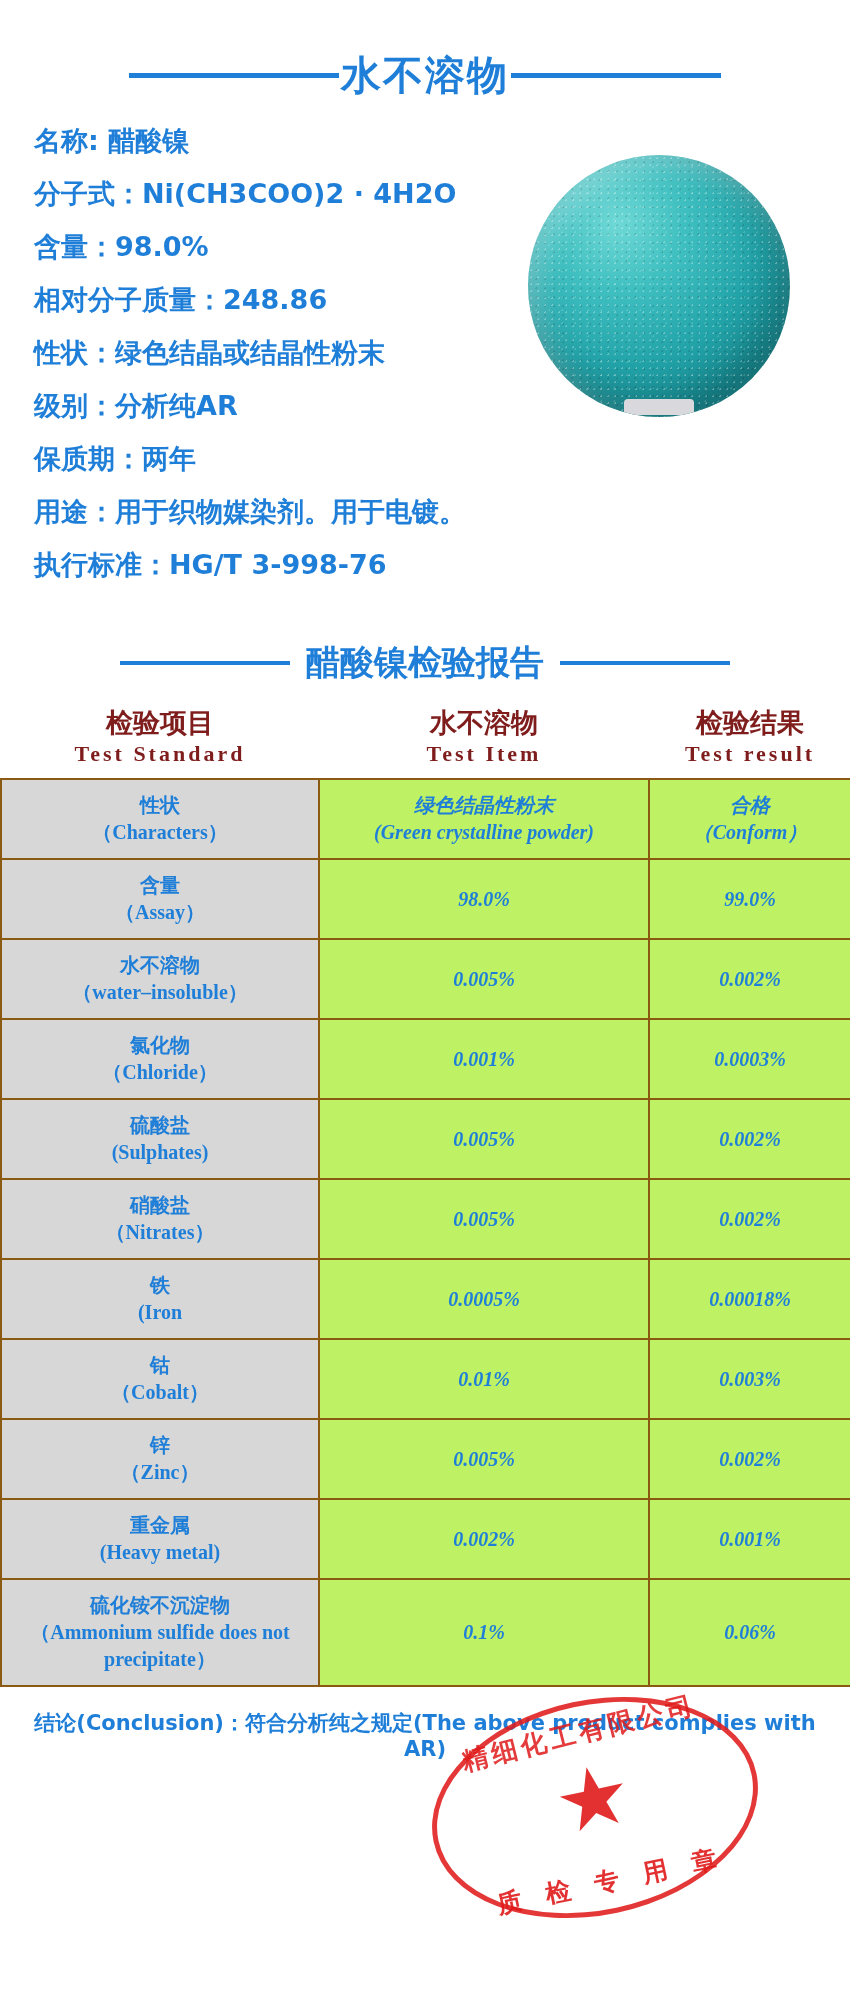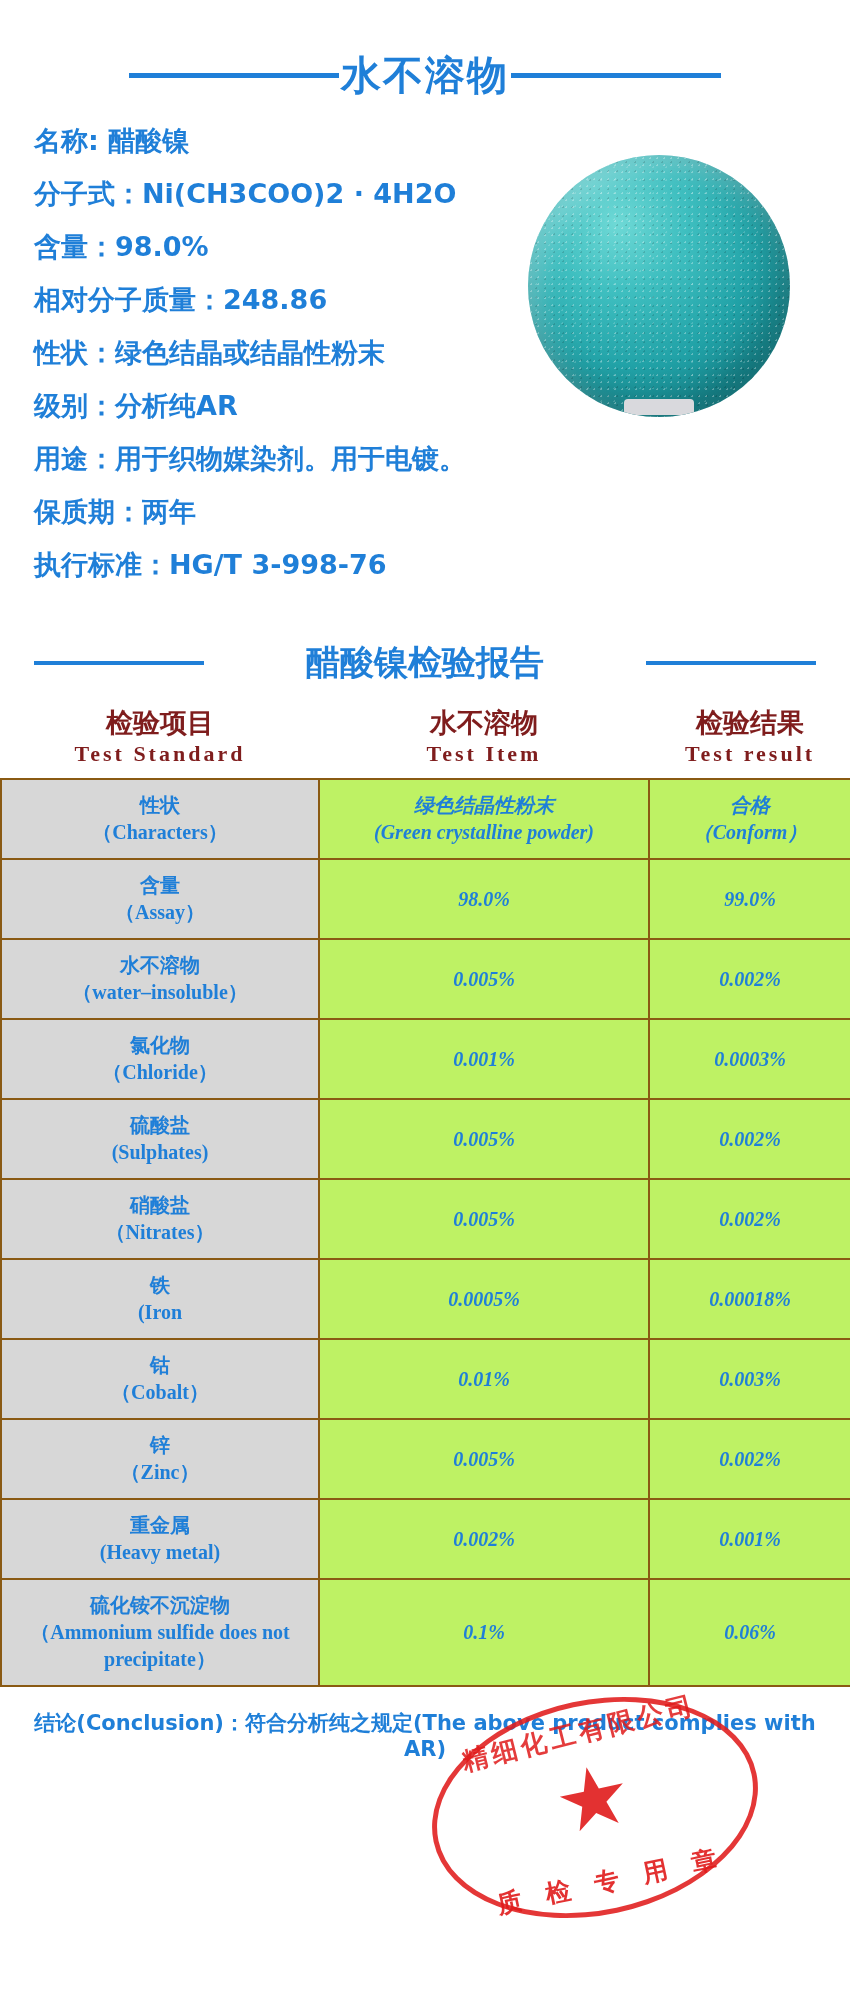--- a/index.html
+++ b/index.html
@@ -93,21 +93,21 @@
     height: 16px;
     background: #d9d9dd;
     border-radius: 4px;
     z-index: 2;
   }
 
   
   .report-title-wrap {
     display: flex;
     align-items: center;
-    justify-content: space-between;
+    justify-content: center;
     padding: 26px 34px 18px 34px;
   }
   .report-title {
     color: #1f7fd8;
     font-size: 34px;
     font-weight: bold;
     white-space: nowrap;
     padding: 0 16px;
     font-family: "DejaVu Sans", sans-serif;
   }
@@ -266,22 +266,22 @@
     <div class="powder">
       <div class="powder-base"></div>
     </div>
 
     <p class="intro-line">名称: 醋酸镍</p>
     <p class="intro-line">分子式：Ni(CH3COO)2 · 4H2O</p>
     <p class="intro-line">含量：98.0%</p>
     <p class="intro-line">相对分子质量：248.86</p>
     <p class="intro-line">性状：绿色结晶或结晶性粉末</p>
     <p class="intro-line">级别：分析纯AR</p>
+    <p class="intro-line">保质期：两年</p>
     <p class="intro-line">用途：用于织物媒染剂。用于电镀。</p>
-    <p class="intro-line">保质期：两年</p>
     <p class="intro-line">执行标准：HG/T 3-998-76</p>
   </div>
 
   <div class="report-title-wrap">
     <div class="rule2"></div>
     <div class="report-title">醋酸镍检验报告</div>
     <div class="rule2"></div>
   </div>
 
   <table class="report">

